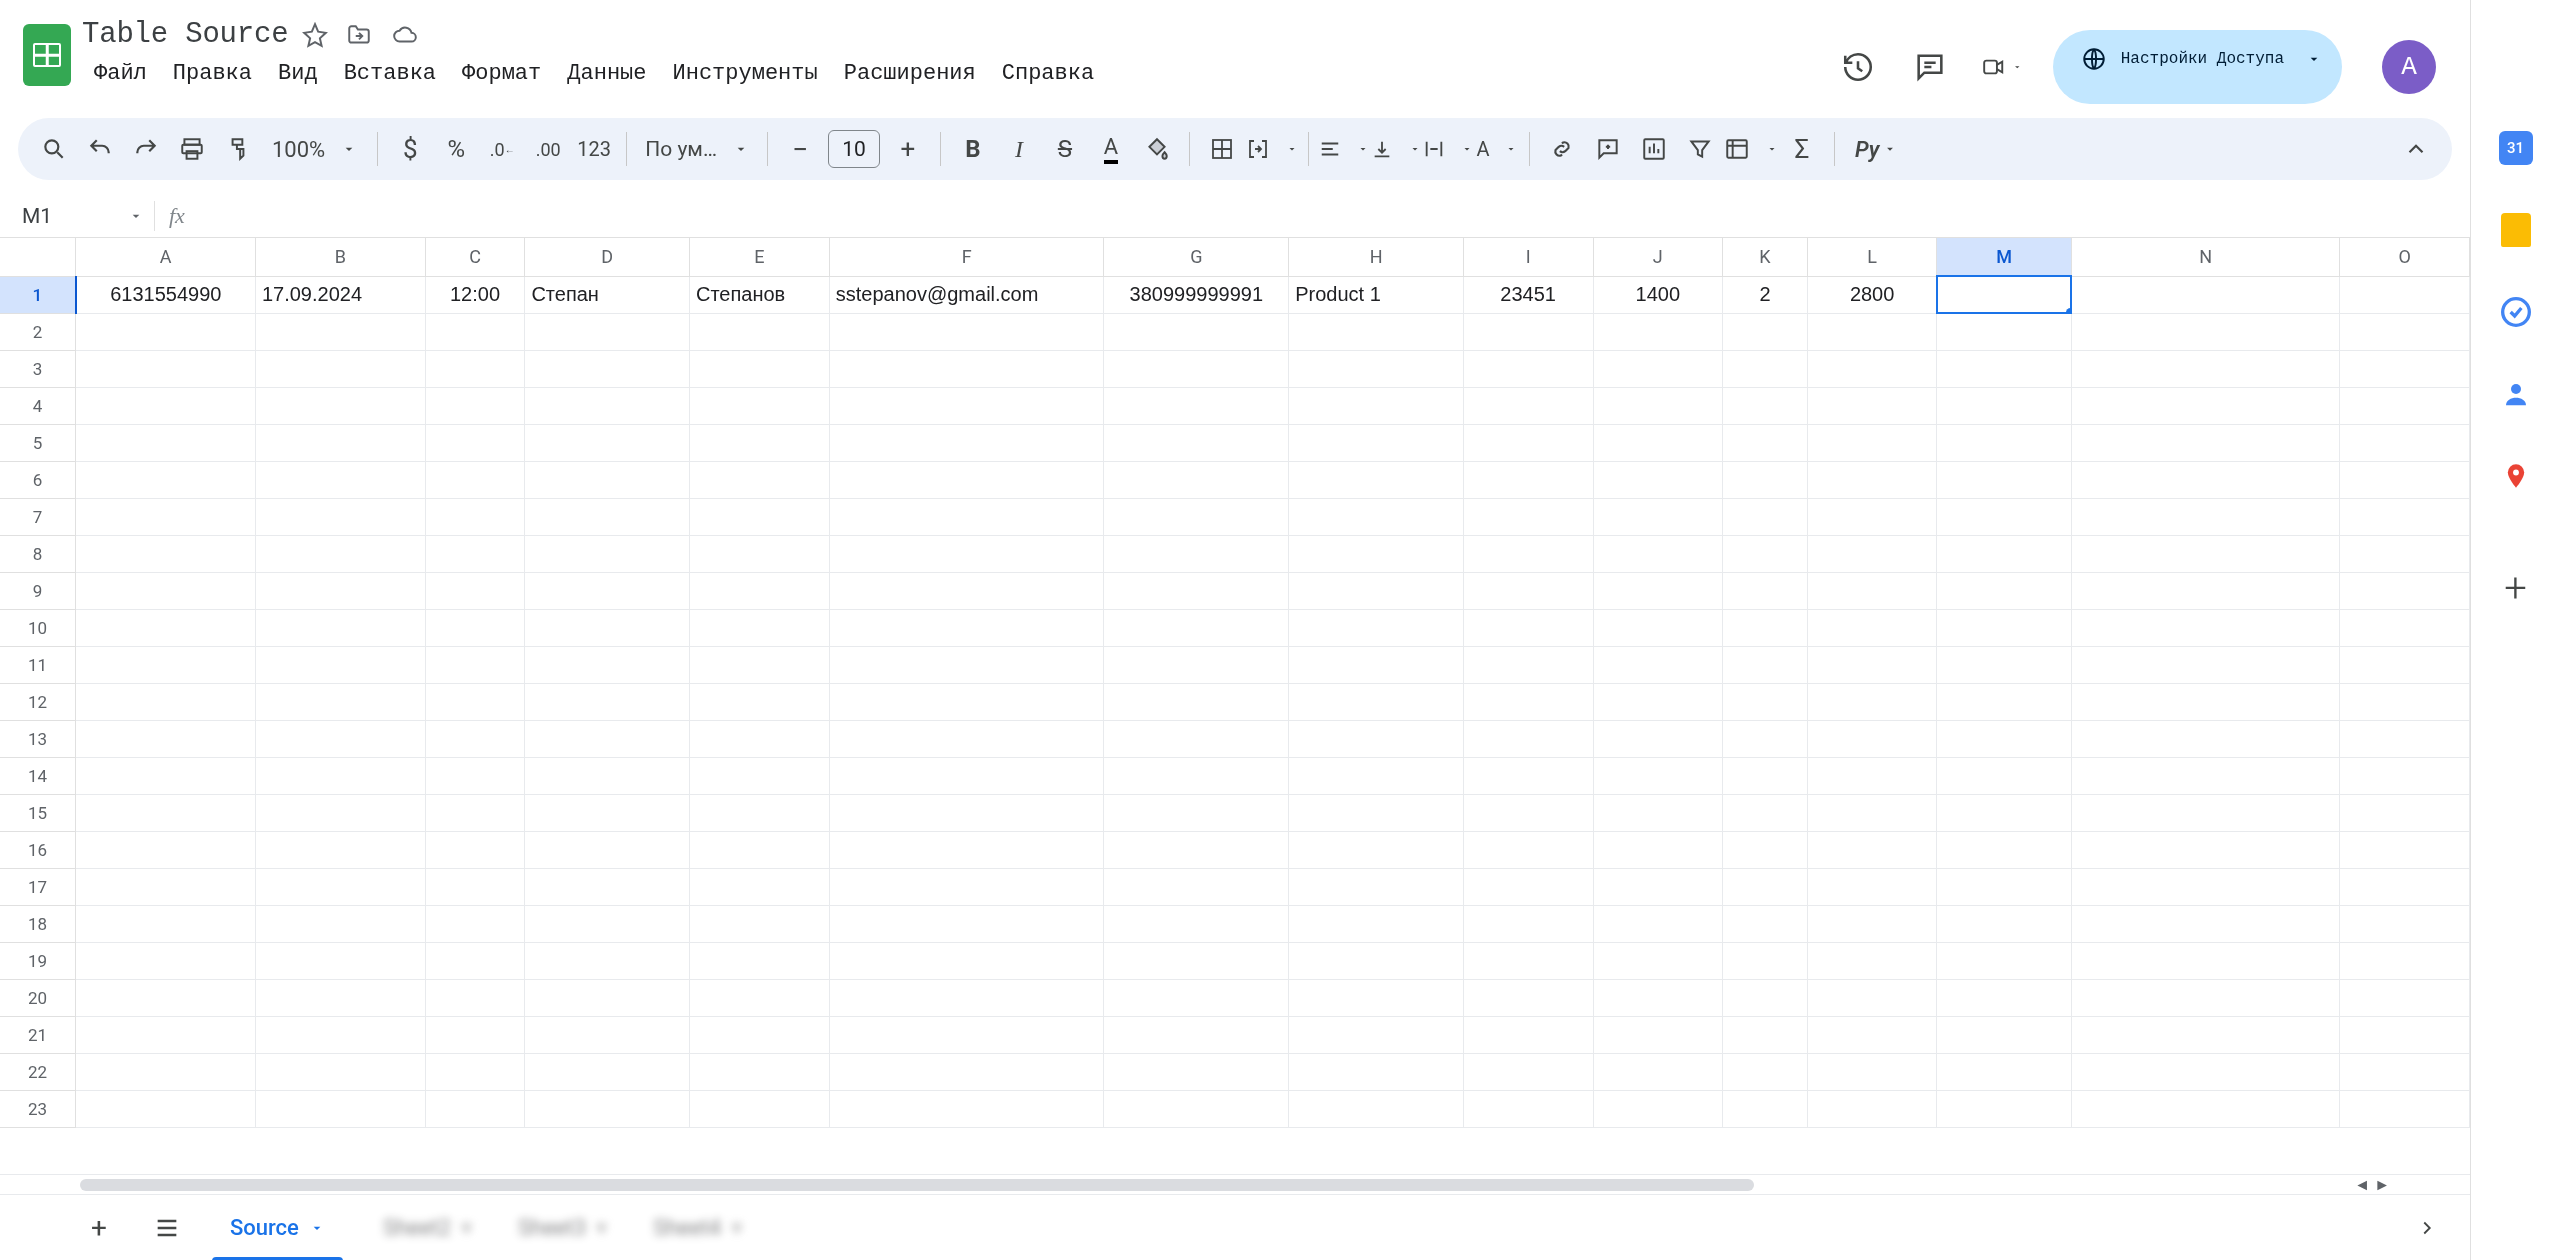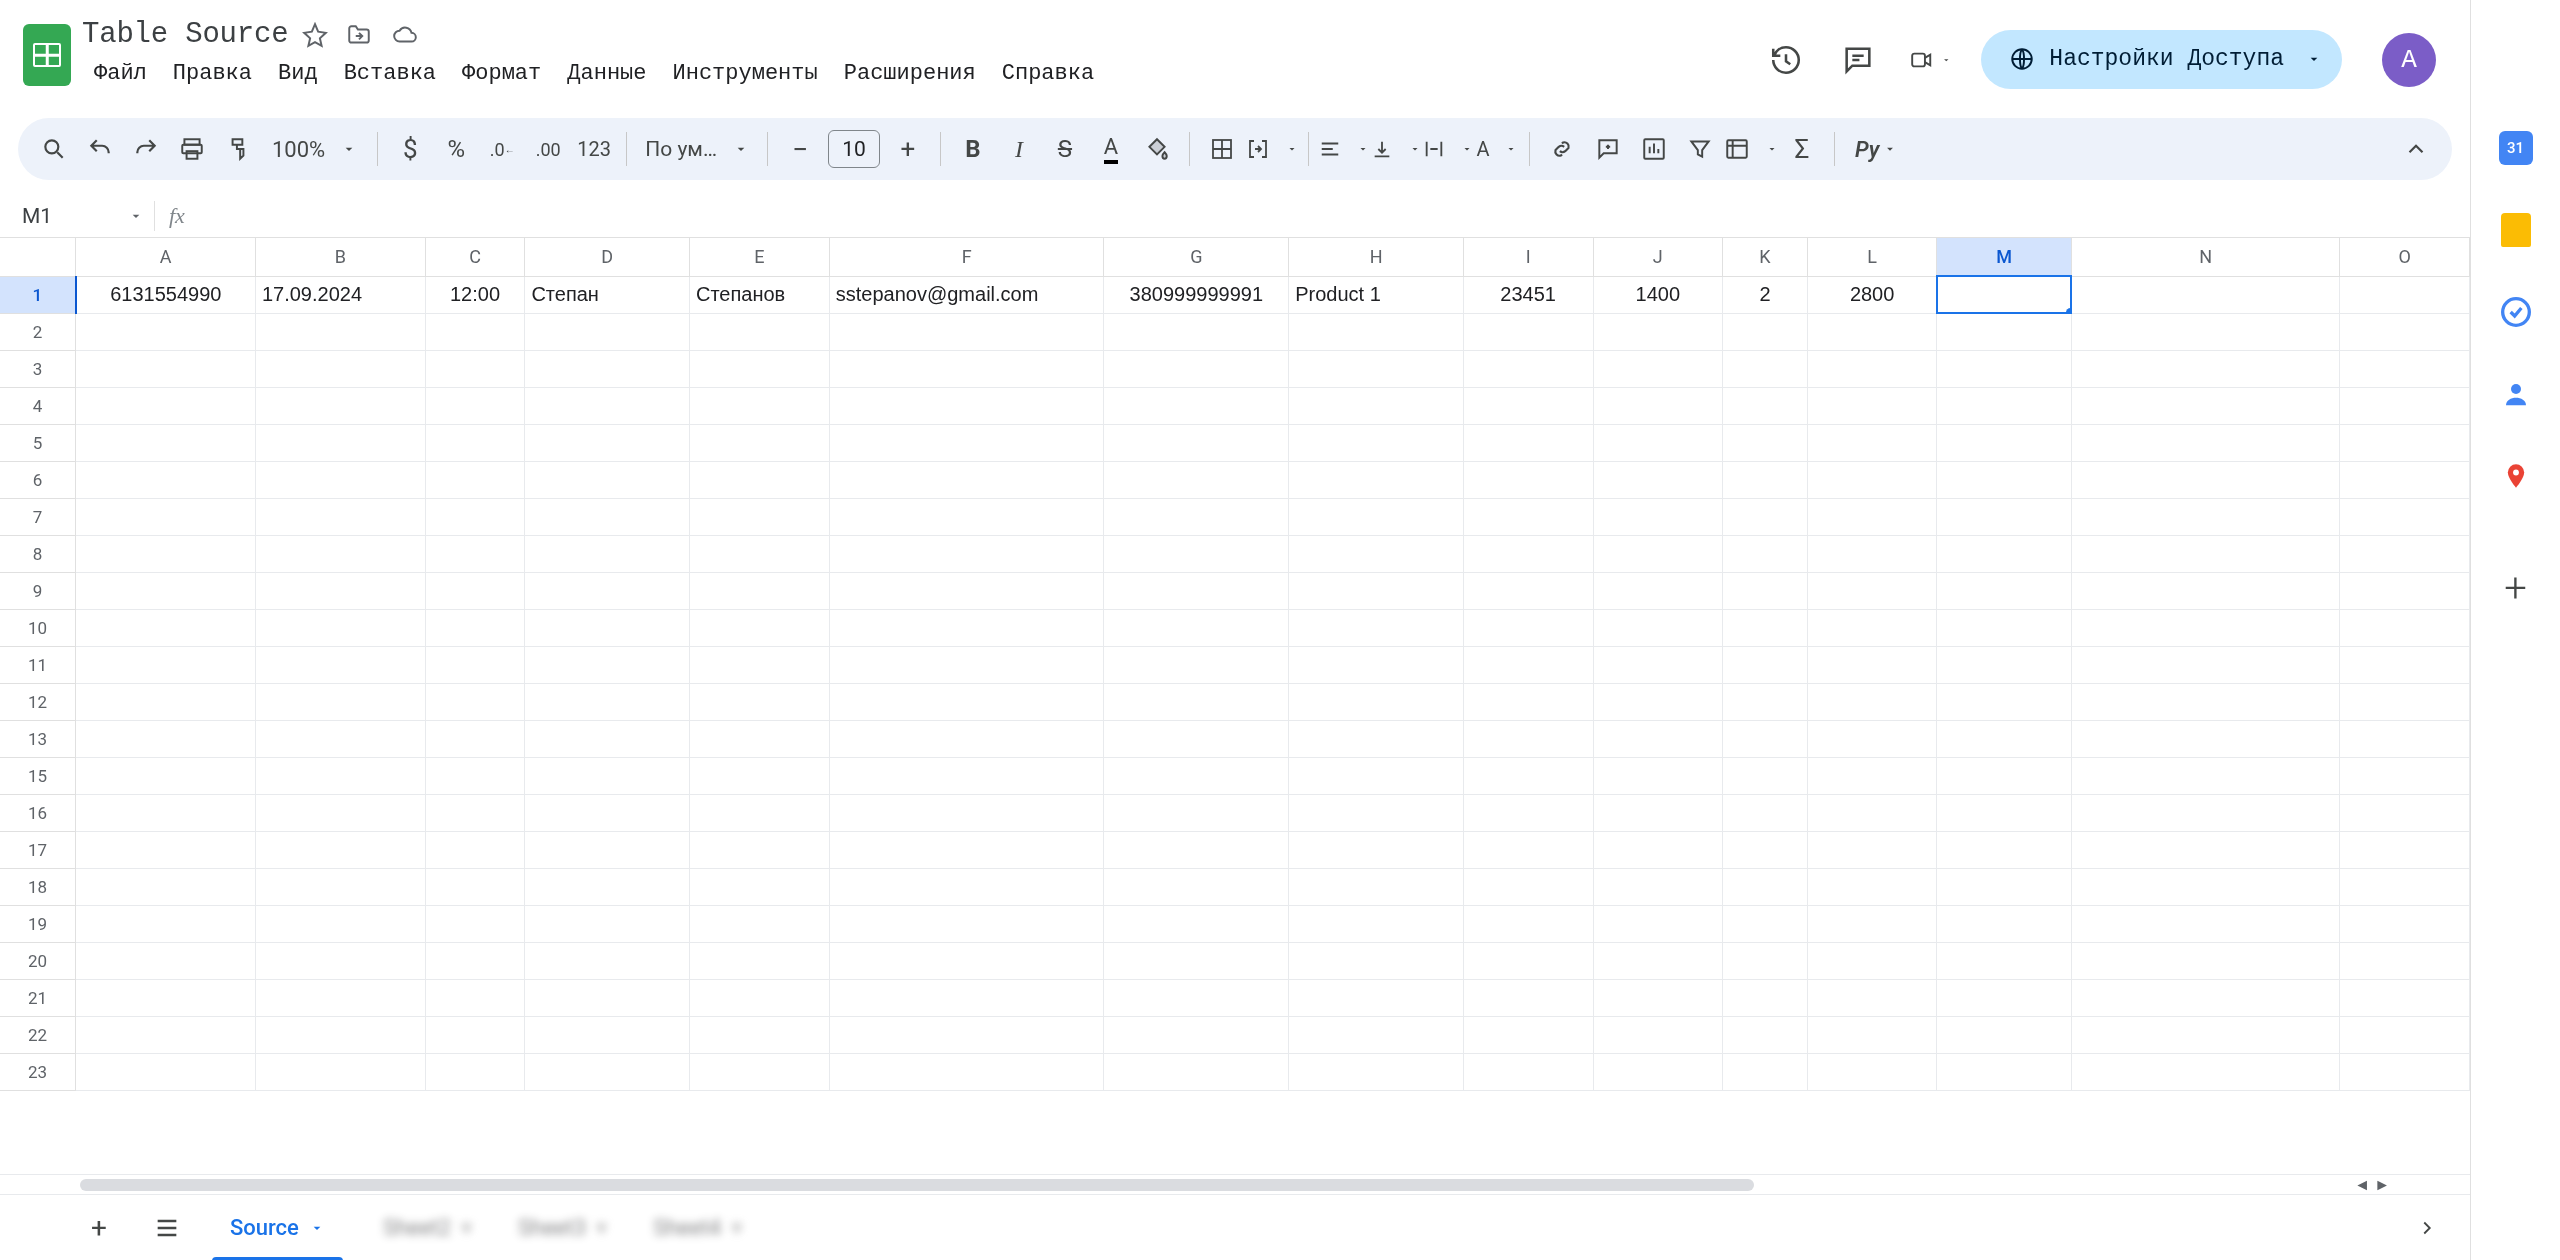--- a/index.html
+++ b/index.html
@@ -22,21 +22,21 @@
 .title-stack { display: flex; flex-direction: column; gap: 4px; padding-top: 6px; }
 .title-row { display: flex; align-items: center; gap: 14px; }
 .doc-title { font-size: 29px; color: #3c4043; font-weight: 400; letter-spacing: -0.2px; }
 .title-icons { display: flex; gap: 18px; color: #5f6368; }
 .menu-row { display: flex; gap: 2px; }
 .menu-item { padding: 6px 12px; font-size: 22px; color: #202124; border-radius: 4px; cursor: pointer; }
 
 .titlebar-right { margin-left: auto; display: flex; align-items: center; gap: 30px; padding-top: 18px; padding-right: 14px; }
 .tb-icon { color: #444746; cursor: pointer; width: 42px; height: 42px; display: flex; align-items: center; justify-content: center; border-radius: 50%; }
 .meet-btn { display: flex; align-items: center; gap: 6px; }
-.share-btn { display: flex; align-items: center; gap: 14px; background: #c2e7ff; border-radius: 60px; padding: 16px 20px 17px 28px; cursor: pointer; font-size: 23px; font-weight: 500; color: #001d35; }
+.share-btn { display: flex; align-items: center; gap: 14px; background: #c2e7ff; border-radius: 60px; padding: 16px 20px 32px 28px; cursor: pointer; font-size: 16px; font-weight: 500; color: #001d35; }
 .share-btn .globe { width: 26px; height: 26px; }
 .share-btn .caret { margin-left: 8px; }
 .avatar { width: 54px; height: 54px; border-radius: 50%; background: #7b5dc7; color: #fff; display: flex; align-items: center; justify-content: center; font-size: 26px; margin-left: 10px; }
 
 
 .toolbar-wrap { padding: 0 18px 0 18px; }
 .toolbar { background: #edf2fa; border-radius: 60px; height: 62px; display: flex; align-items: center; padding: 0 14px; gap: 2px; margin: 10px 0 14px 0; }
 .tbtn { min-width: 44px; height: 44px; display: flex; align-items: center; justify-content: center; color: #444746; border-radius: 6px; cursor: pointer; font-size: 22px; }
 .tsep { width: 1px; height: 34px; background: #c7c7c7; margin: 0 8px; }
 .zoom { display: flex; align-items: center; gap: 6px; padding: 0 10px; font-size: 22px; color: #444746; }
@@ -615,20 +615,38 @@
                 <td class="cell"></td>
                 <td class="cell"></td>
                 <td class="cell"></td>
                 <td class="cell"></td>
                 <td class="cell"></td>
                 <td class="cell"></td>
                 <td class="cell"></td>
                 <td class="cell"></td>
               </tr>
               <tr>
+                <th class="rowhdr">14</th>
+                <td class="cell"></td>
+                <td class="cell"></td>
+                <td class="cell"></td>
+                <td class="cell"></td>
+                <td class="cell"></td>
+                <td class="cell"></td>
+                <td class="cell"></td>
+                <td class="cell"></td>
+                <td class="cell"></td>
+                <td class="cell"></td>
+                <td class="cell"></td>
+                <td class="cell"></td>
+                <td class="cell"></td>
+                <td class="cell"></td>
+                <td class="cell"></td>
+              </tr>
+              <tr>
                 <th class="rowhdr">15</th>
                 <td class="cell"></td>
                 <td class="cell"></td>
                 <td class="cell"></td>
                 <td class="cell"></td>
                 <td class="cell"></td>
                 <td class="cell"></td>
                 <td class="cell"></td>
                 <td class="cell"></td>
                 <td class="cell"></td>

